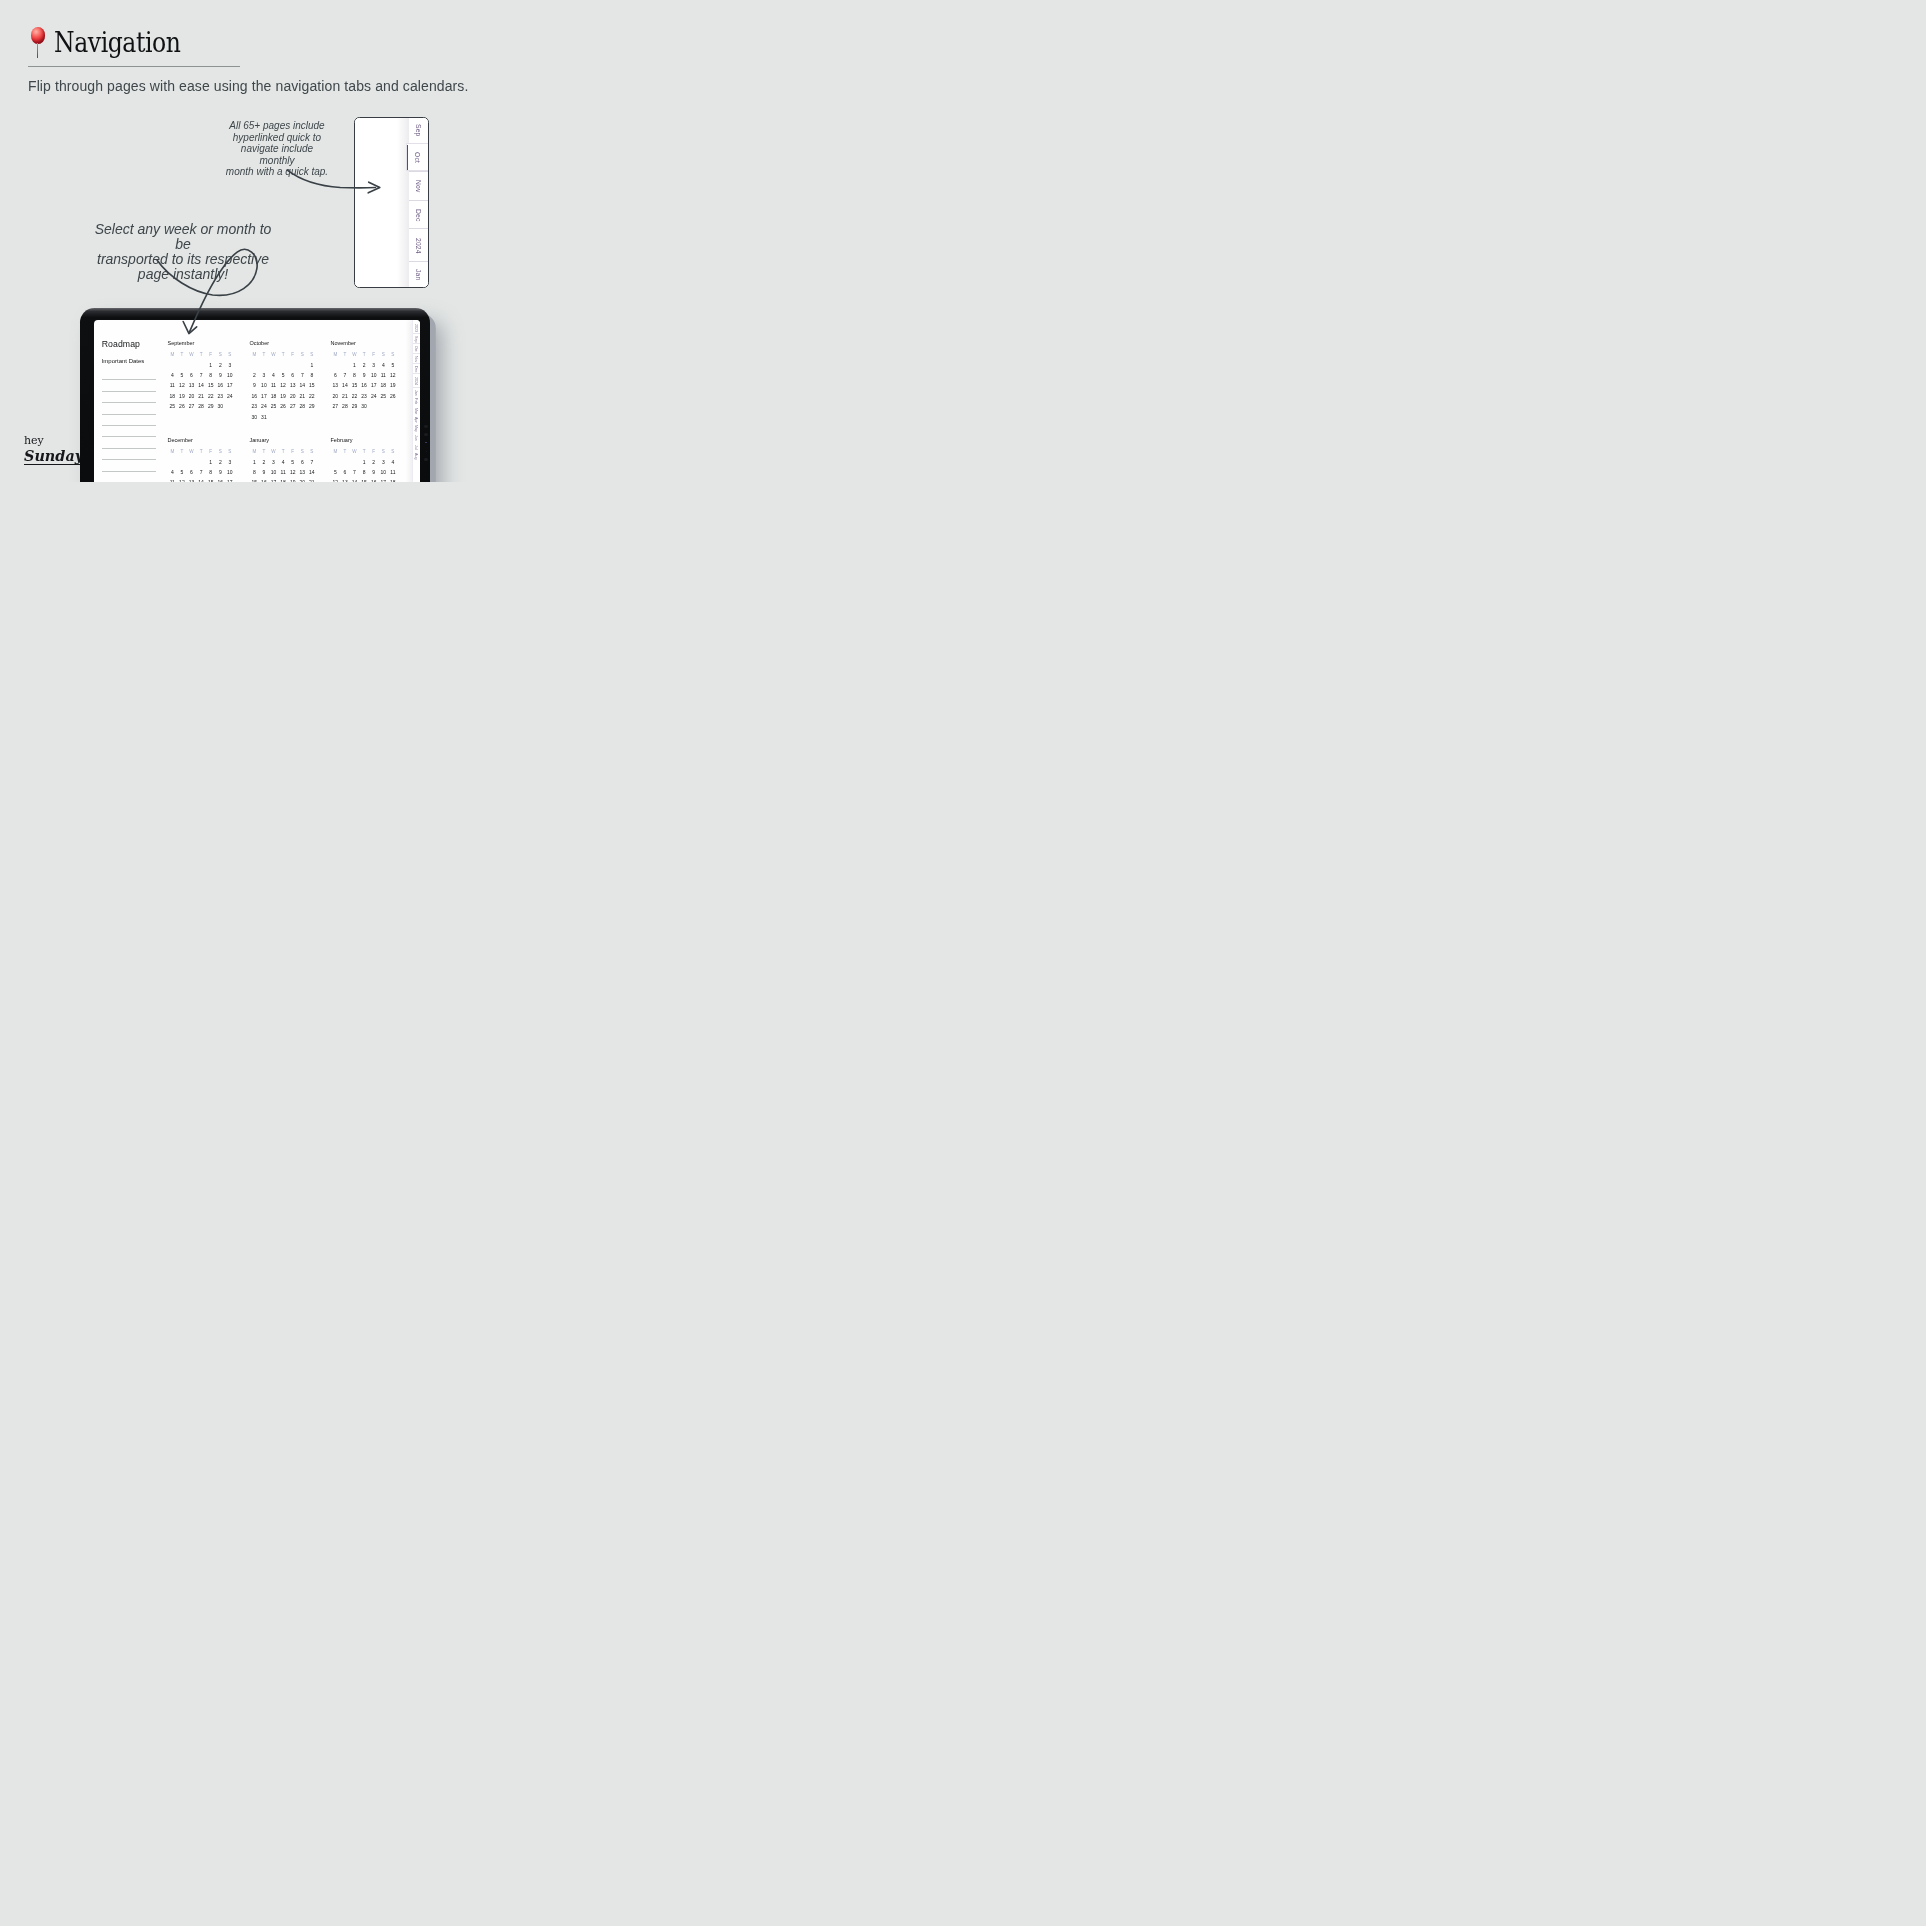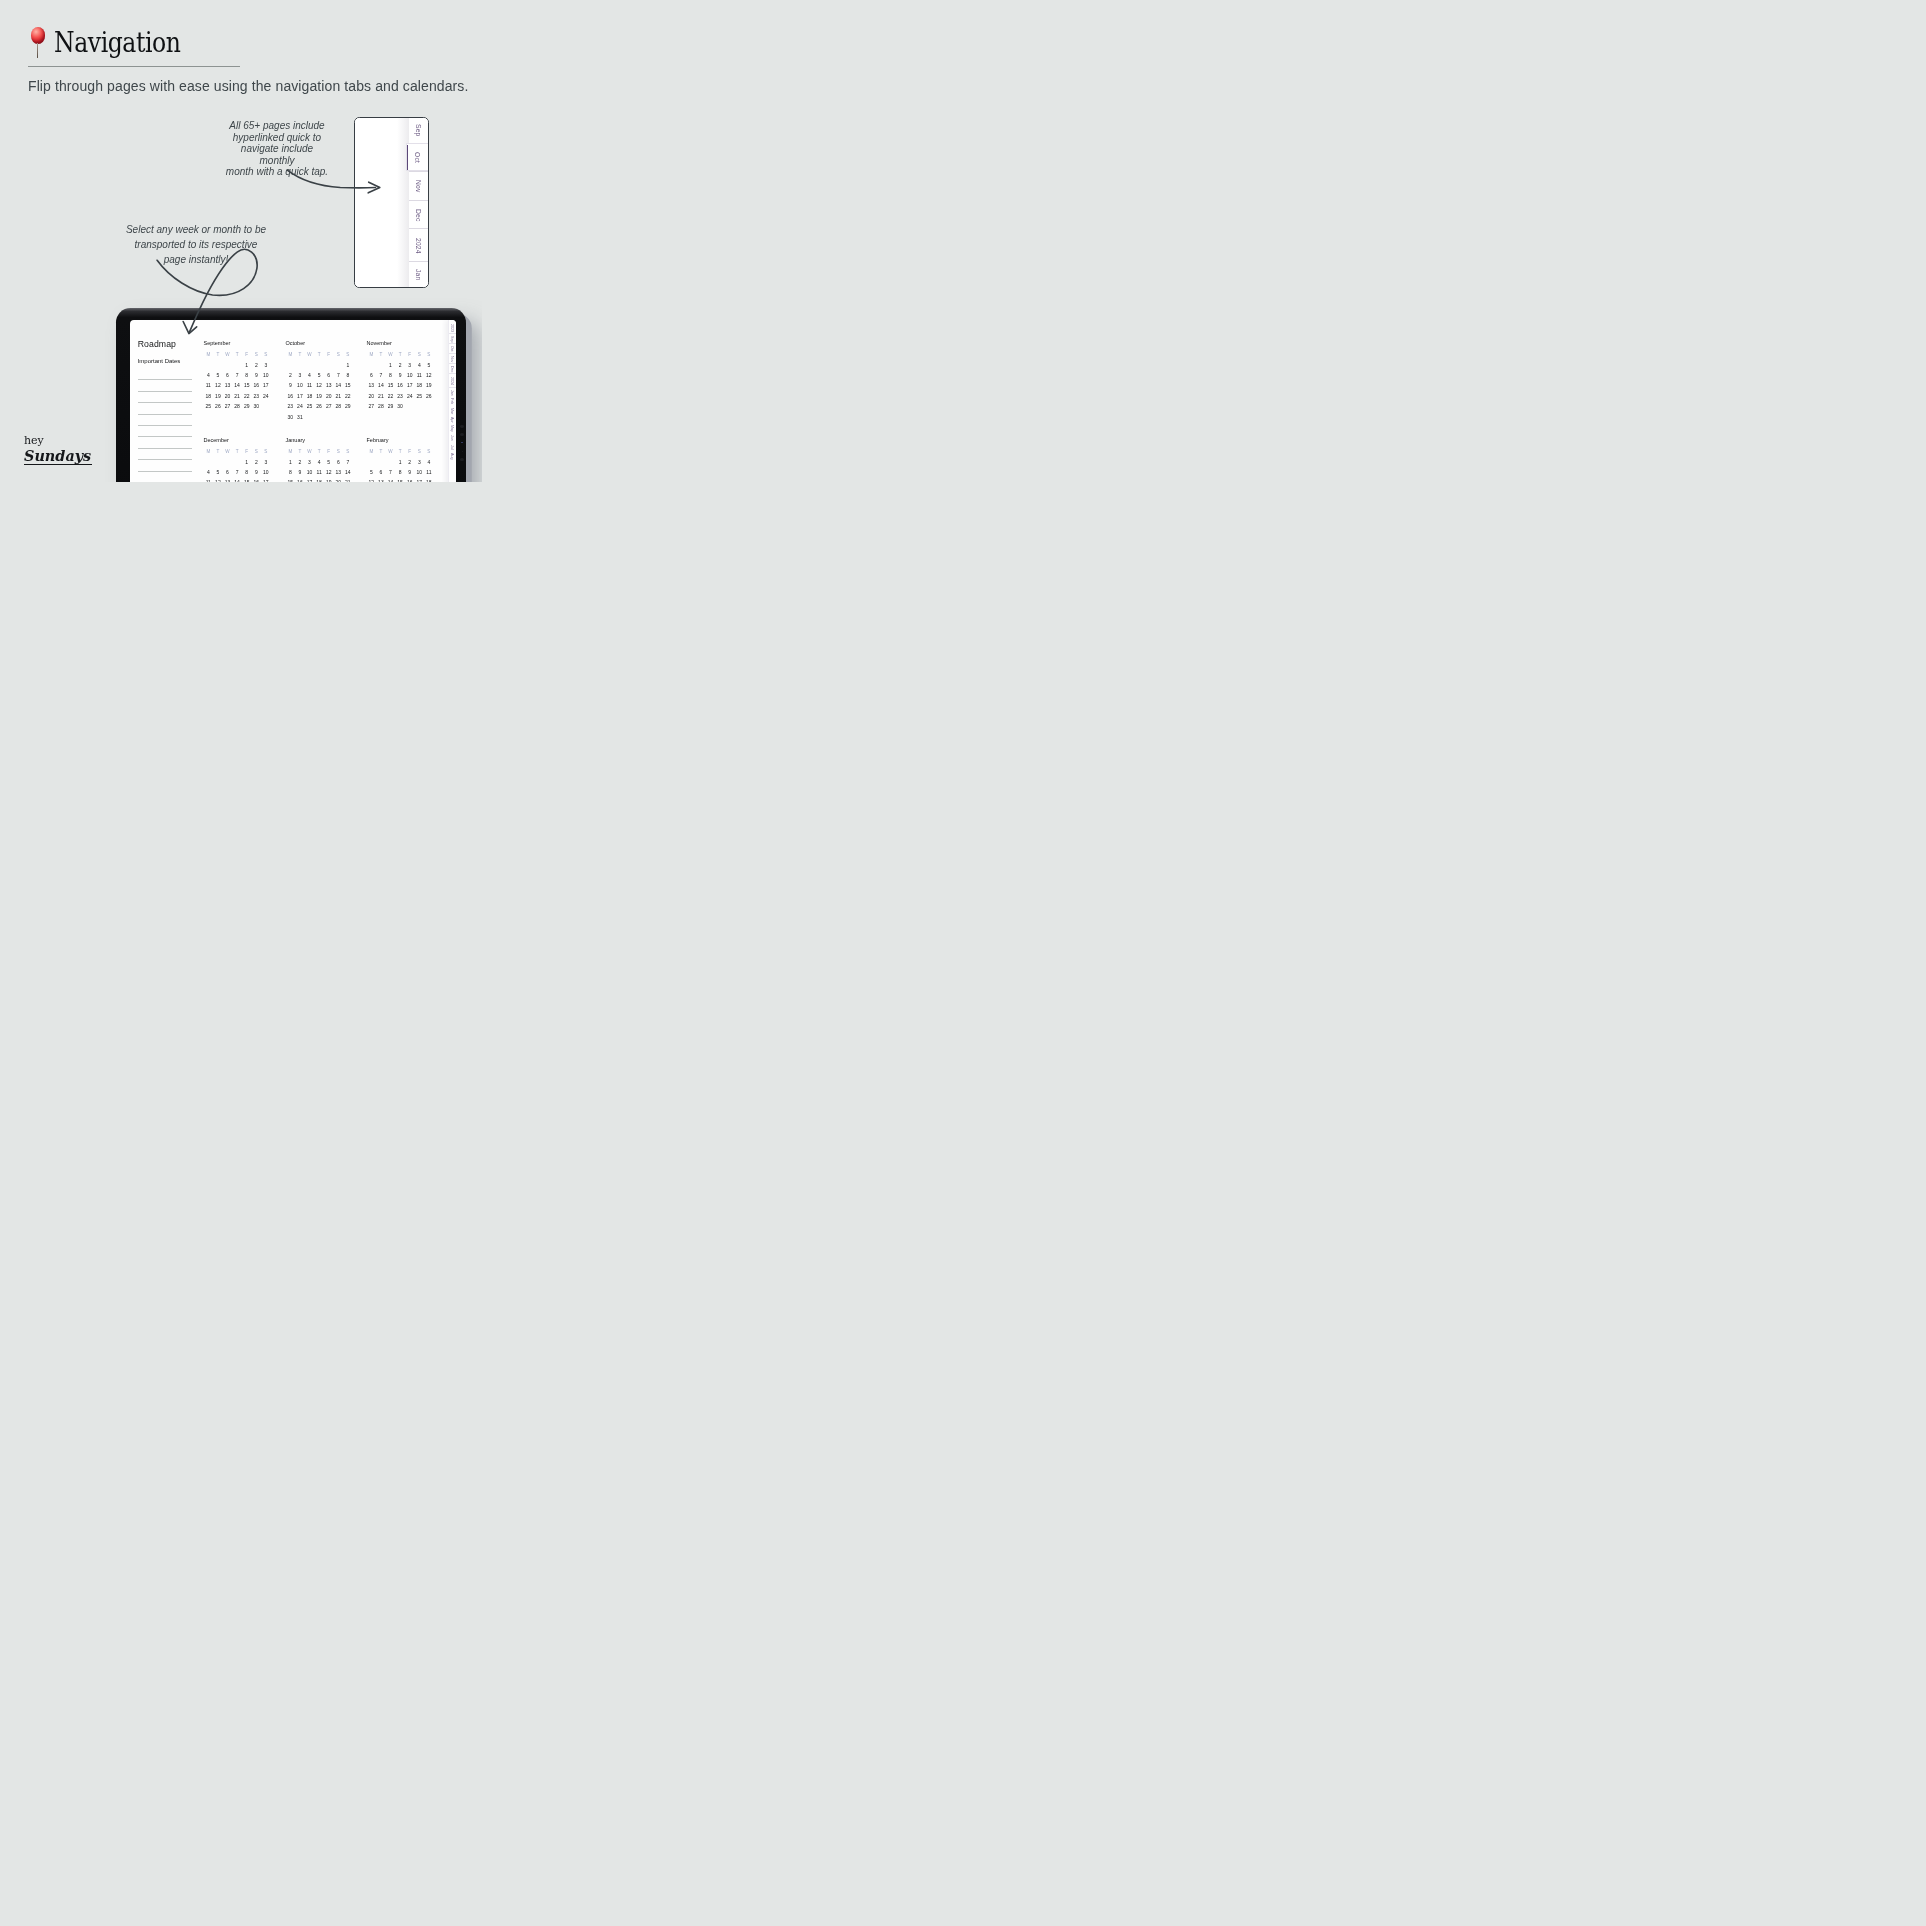--- a/index.html
+++ b/index.html
@@ -28,21 +28,21 @@
   }
   .divider{position:absolute;left:28px;top:66px;width:212px;height:1px;background:#8d9392;}
   .subtitle{
     position:absolute;left:28px;top:78px;font-size:14px;letter-spacing:0.1px;
     color:#3f474b;white-space:nowrap;
   }
   
   .note{position:absolute;text-align:center;font-style:italic;color:#3e464a;}
   .note span{display:block;}
   .note-tabs{left:222px;top:120px;width:110px;font-size:10px;line-height:11.6px;}
-  .note-weeks{left:104px;top:222px;width:184px;font-size:10px;line-height:15px;}
+  .note-weeks{left:91px;top:222px;width:184px;font-size:14px;line-height:15px;}
   
   .float-card{
     position:absolute;left:354px;top:117px;width:75px;height:171px;z-index:10;
     background:#fdfdfe;border:1px solid #373d43;border-radius:5.3px;
     box-sizing:border-box;display:flex;overflow:hidden;
   }
   .float-card .page-area{flex:1;position:relative;background:#fff;}
   .float-card .page-area::after{
     content:"";position:absolute;top:0;bottom:0;right:0;width:12.5px;
     background:linear-gradient(to right, rgba(255,255,255,0), rgba(70,62,88,.10));
@@ -59,21 +59,20 @@
   .ftab.active{margin-left:-3.4px;border:0.5px solid #e3e0e9;border-right:none;background:#fff;}
   .ftab.active::before{
     content:"";position:absolute;left:0;top:0.5px;bottom:0.5px;width:1.4px;background:#5b4878;
   }
   
   .tablet{
     position:absolute;left:80px;top:308px;width:350px;height:207px;z-index:5;
     border-radius:14.4px;
     background:linear-gradient(180deg,#65676c 0%,#2b2c30 1.6%,#0e0f11 4.5%,#0a0b0d 100%);
     box-shadow:5.8px 5.8px 0 #a2a6af, 12.5px 13.5px 19px rgba(108,114,126,.5);
-    margin-left:36px;
   }
   .screen{
     position:absolute;left:13.5px;top:12px;width:326px;height:195px;
     background:#fefefe;border-radius:3.9px 3.9px 0 0;overflow:hidden;
   }
   .screen-body{position:absolute;left:0;top:0;right:7.2px;bottom:0;}
   
   .roadmap{position:absolute;left:8.2px;top:19px;font-size:8.7px;letter-spacing:0.1px;color:#17181a;}
   .imp-dates{position:absolute;left:8.2px;top:38px;font-size:6px;color:#17181a;}
   .rule-lines{position:absolute;left:8.2px;top:49px;width:54px;}

